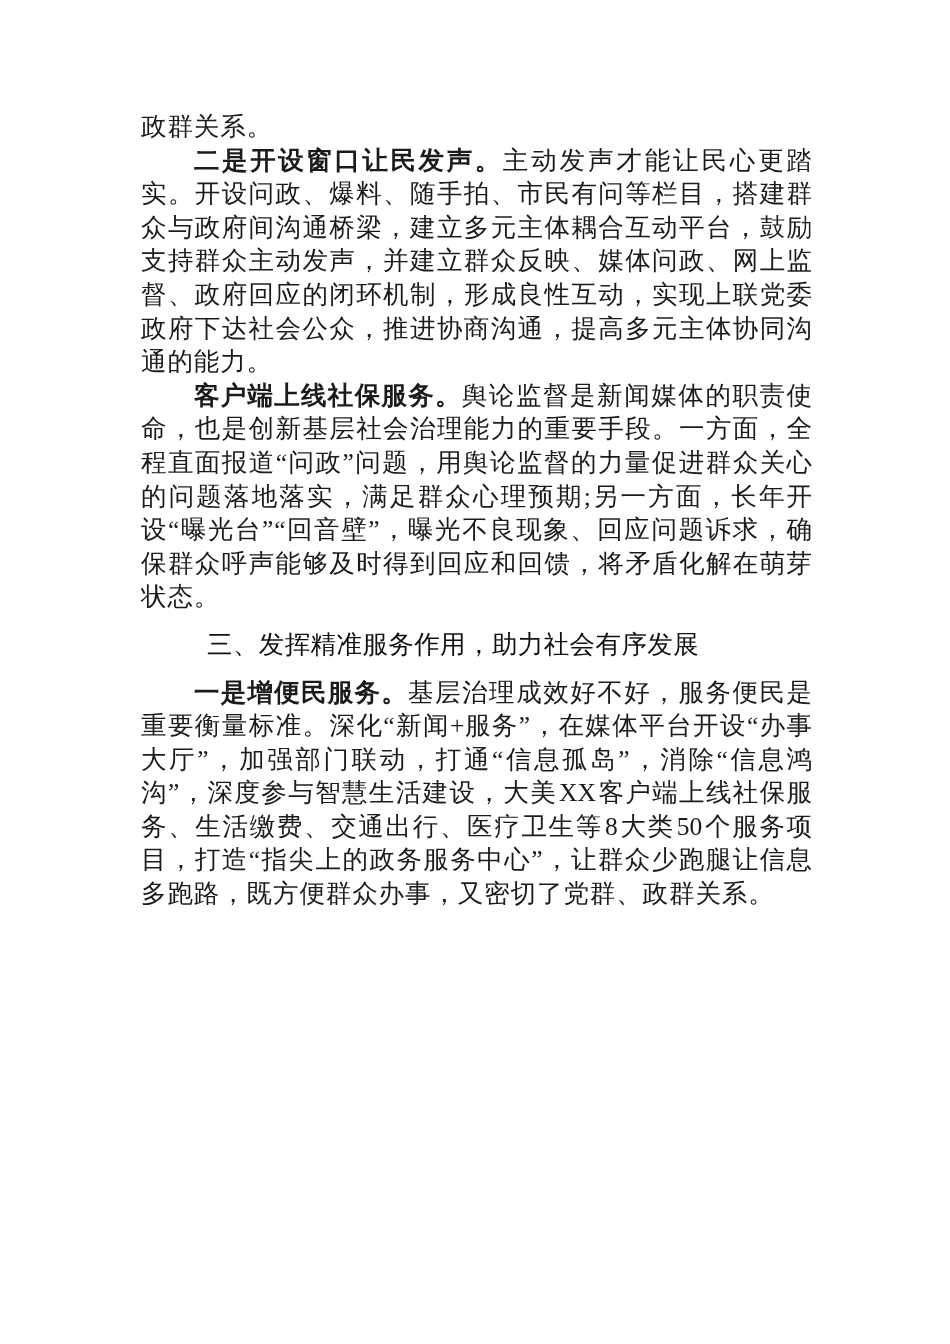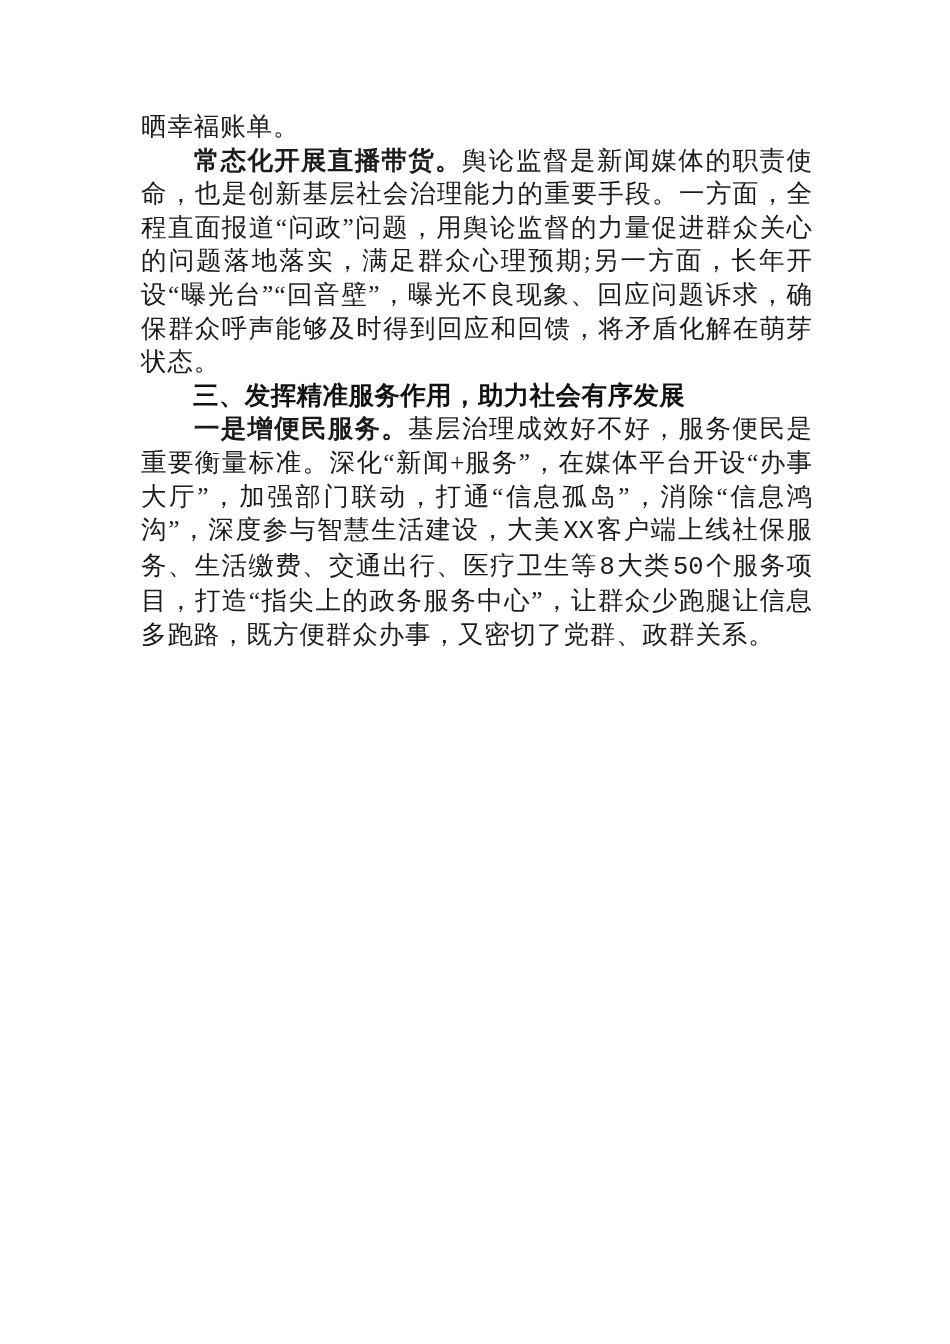--- a/index.html
+++ b/index.html
@@ -43,49 +43,50 @@
   }
   
   .lead {
     font-family: "Liberation Serif", "DejaVu Serif", serif;
     font-weight: bold;
     letter-spacing: 0.6px;
   }
   
   .heading {
     font-family: "Liberation Sans", "DejaVu Sans", sans-serif;
-    font-weight: bold;
+    font-weight: normal;
     font-size: 25.5px;
     line-height: 33.6px;
     color: #111111;
     text-indent: 52px;
     letter-spacing: 0.4px;
-    margin: 0;
+    margin: 14px;
   }
   
   .lat {
     font-family: "Liberation Serif", "DejaVu Serif", serif;
     letter-spacing: 0;
   }
   .lat-pad {
-    font-family: Liberation Mono, monospace;
+    font-family: Liberation Serif, serif;
     letter-spacing: 0;
     padding: 0 2px;
   }
 </style>
 </head>
 <body>
 
 <div class="page">
   <div class="doc-body">
 
-    <p class="para noindent">晒幸福账单。</p>
+    <p class="para noindent">政群关系。</p>
 
+    <p class="para"><span class="lead">二是开设窗口让民发声。</span><span>主动发声才能让民心更踏实。开设问政、爆料、随手拍、市民有问等栏目，搭建群众与政府间沟通桥梁，建立多元主体耦合互动平台，鼓励支持群众主动发声，并建立群众反映、媒体问政、网上监督、政府回应的闭环机制，形成良性互动，实现上联党委政府下达社会公众，推进协商沟通，提高多元主体协同沟通的能力。</span></p>
 
-    <p class="para"><span class="lead">常态化开展直播带货。</span><span>舆论监督是新闻媒体的职责使命，也是创新基层社会治理能力的重要手段。一方面，全程直面报道“问政”问题，用舆论监督的力量促进群众关心的问题落地落实，满足群众心理预期;另一方面，长年开设“曝光台”“回音壁”，曝光不良现象、回应问题诉求，确保群众呼声能够及时得到回应和回馈，将矛盾化解在萌芽状态。</span></p>
+    <p class="para"><span class="lead">客户端上线社保服务。</span><span>舆论监督是新闻媒体的职责使命，也是创新基层社会治理能力的重要手段。一方面，全程直面报道“问政”问题，用舆论监督的力量促进群众关心的问题落地落实，满足群众心理预期;另一方面，长年开设“曝光台”“回音壁”，曝光不良现象、回应问题诉求，确保群众呼声能够及时得到回应和回馈，将矛盾化解在萌芽状态。</span></p>
 
     <h2 class="heading">三、发挥精准服务作用，助力社会有序发展</h2>
 
 
     <p class="para"><span class="lead">一是增便民服务。</span><span class="rich"><span>基层治理成效好不好，服务便民是重要衡量标准。深化“新闻</span><span class="lat">+</span><span>服务”，在媒体平台开设“办事大厅”，加强部门联动，打通“信息孤岛”，消除“信息鸿沟”，深度参与智慧生活建设，大美</span><span class="lat-pad">XX</span><span>客户端上线社保服务、生活缴费、交通出行、医疗卫生等</span><span class="lat-pad">8</span><span>大类</span><span class="lat-pad">50</span><span>个服务项目，打造“指尖上的政务服务中心”，让群众少跑腿让信息多跑路，既方便群众办事，又密切了党群、政群关系。</span></span></p>
 
 
   </div>
 </div>
 

